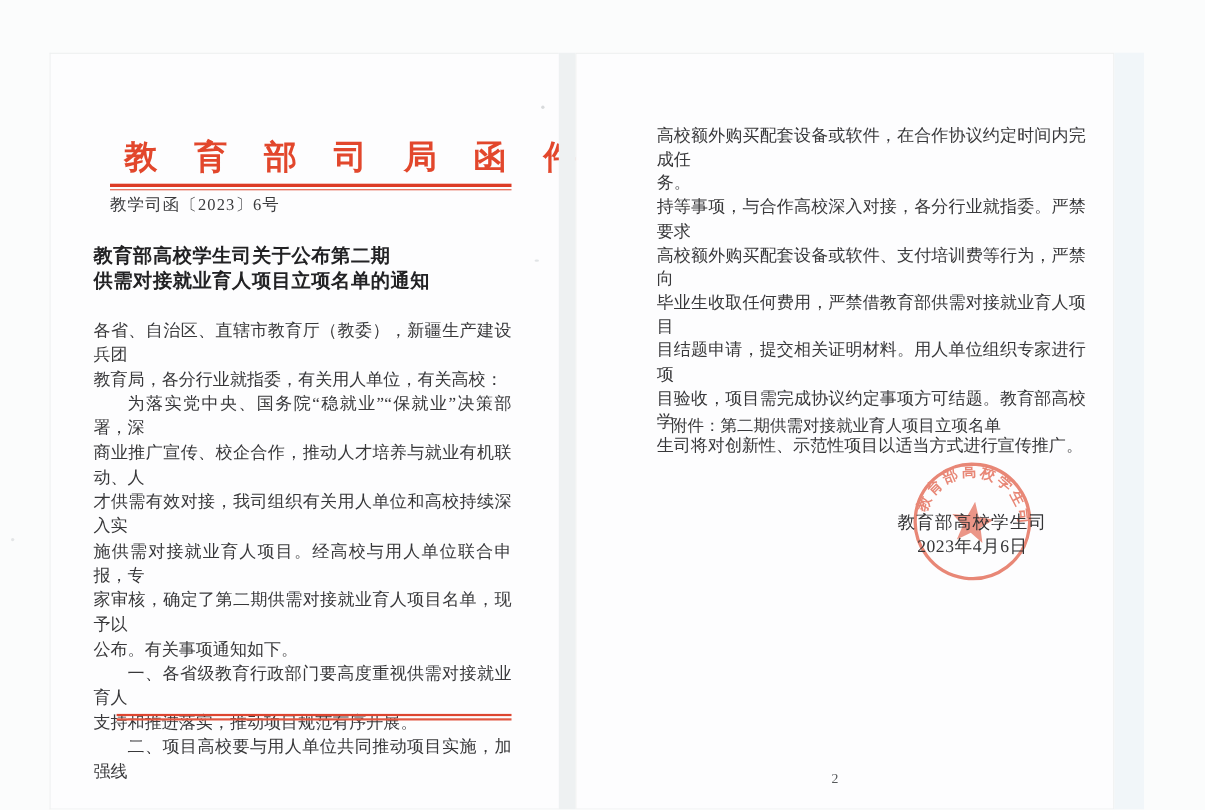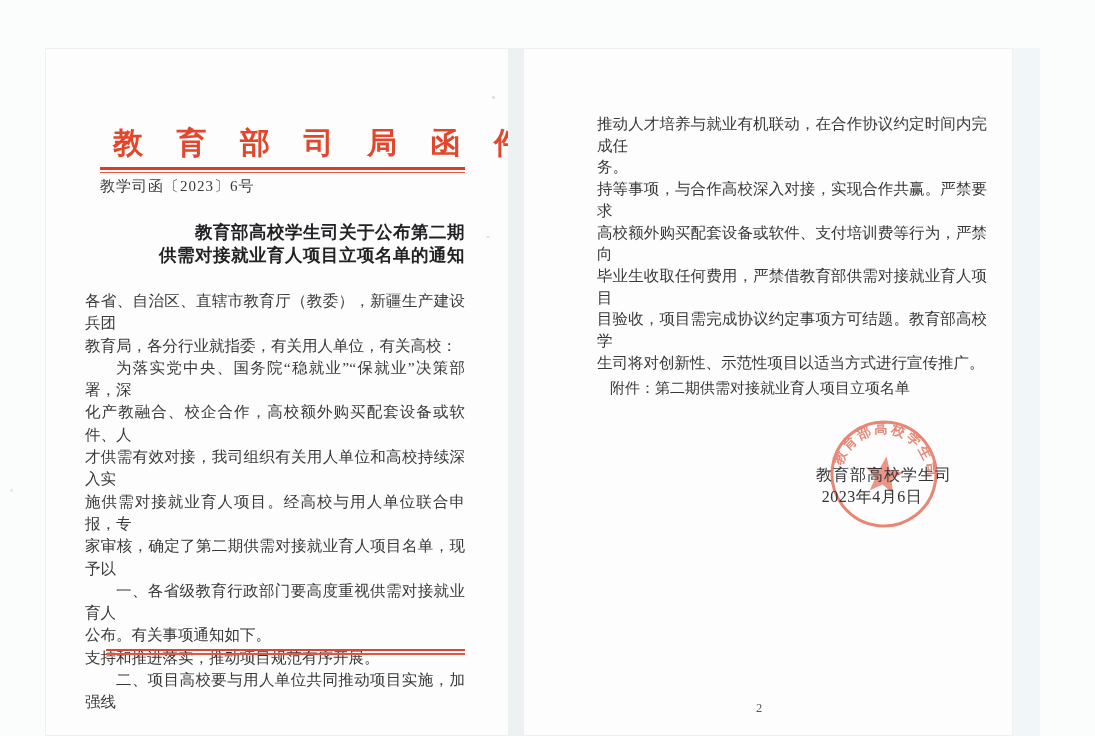--- a/index.html
+++ b/index.html
@@ -18,37 +18,37 @@
   .lh-title{
     top:74px;left:54px;width:365px;text-align:center;
     font-size:30px;font-weight:bold;color:#e2472c;
     letter-spacing:13px;text-indent:13px;white-space:nowrap;
   }
   .rule{left:54px;top:118px;width:365px;}
   .rule .r1{height:2.5px;background:#dd3c26;}
   .rule .r2{height:1.5px;background:#e5573f;margin-top:2px;}
   .doc-no{top:128px;left:54px;width:363px;text-align:left;font-size:15px;color:#3a3a3c;letter-spacing:1px;}
   .notice-title{
-    top:172px;left:39px;width:380px;text-align:right;
+    top:172px;left:39px;width:380px;text-align:left;
     font-size:17.5px;font-weight:700;color:#222224;line-height:22.5px;letter-spacing:0.5px;
   }
   
   .bodyblock{font-size:15.5px;color:#38383a;text-align:justify;}
   #left-body{left:39px;top:241px;width:380px;line-height:22.3px;}
   #right-body{left:73px;top:64px;width:390px;line-height:21.7px;}
   .ln{display:block;}
   .ln.ind{text-indent:2em;}
   .attach{left:73px;top:329px;width:390px;font-size:15px;color:#38383a;line-height:21.7px;padding-left:13px;box-sizing:border-box;}
   
   .f-rule{left:60px;top:600px;width:359px;}
   .f-rule .r1{height:2px;background:#dd4530;}
   .f-rule .r2{height:2px;background:#e25741;margin-top:1.5px;}
   
   .signer{left:255px;top:416px;width:210px;text-align:center;font-size:16px;color:#333335;letter-spacing:1px;}
-  .sign-date{left:243px;top:438px;width:210px;text-align:center;font-size:16px;color:#333335;letter-spacing:0.5px;}
+  .sign-date{left:255px;top:438px;width:210px;text-align:center;font-size:16px;color:#333335;letter-spacing:0.5px;}
   .seal{left:295px;top:360px;width:130px;height:130px;opacity:0.72;transform:rotate(8deg);}
   .pagenum{left:0;top:652px;width:470px;text-align:center;font-size:12.5px;color:#55585a;}
   
   .speck{position:absolute;border-radius:50%;}
   #speck-1{left:492px;top:96px;width:3px;height:3px;background:#b9bec0;opacity:.55;}
   #speck-2{left:486px;top:236px;width:4px;height:2px;background:#cfd4d6;opacity:.6;}
   #speck-3{left:10px;top:489px;width:3px;height:3px;background:#d8dcdd;opacity:.7;}
 </style>
 </head>
 <body>
@@ -61,45 +61,46 @@
   </div>
   <div class="abs doc-no">教学司函〔2023〕6号</div>
   <div class="abs notice-title">
     <div>教育部高校学生司关于公布第二期</div>
     <div>供需对接就业育人项目立项名单的通知</div>
   </div>
   <div id="left-body" class="abs bodyblock">
       <div class="ln">各省、自治区、直辖市教育厅（教委），新疆生产建设兵团</div>
       <div class="ln">教育局，各分行业就指委，有关用人单位，有关高校：</div>
       <div class="ln ind">为落实党中央、国务院“稳就业”“保就业”决策部署，深</div>
-      <div class="ln">化产教融合、校企合作，高校额外购买配套设备或软件、人</div>
+      <div class="ln">商业推广宣传、校企合作，推动人才培养与就业有机联动、人</div>
       <div class="ln">才供需有效对接，我司组织有关用人单位和高校持续深入实</div>
       <div class="ln">施供需对接就业育人项目。经高校与用人单位联合申报，专</div>
       <div class="ln">家审核，确定了第二期供需对接就业育人项目名单，现予以</div>
+      <div class="ln">公布。有关事项通知如下。</div>
       <div class="ln ind">一、各省级教育行政部门要高度重视供需对接就业育人</div>
-      <div class="ln">公布。有关事项通知如下。</div>
       <div class="ln">支持和推进落实，推动项目规范有序开展。</div>
       <div class="ln ind">二、项目高校要与用人单位共同推动项目实施，加强线</div>
     </div>
   <div class="abs f-rule">
     <div class="r1"></div>
     <div class="r2"></div>
   </div>
 </div>
 
 <div id="page-gap"></div>
 <div id="right-strip"></div>
 
 <div id="right-page" class="page">
   <div id="right-body" class="abs bodyblock">
-      <div class="ln">推动人才培养与就业有机联动，在合作协议约定时间内完成任</div>
+      <div class="ln">高校额外购买配套设备或软件，在合作协议约定时间内完成任</div>
       <div class="ln">务。</div>
-      <div class="ln">持等事项，与合作高校深入对接，实现合作共赢。严禁要求</div>
+      <div class="ln">持等事项，与合作高校深入对接，各分行业就指委。严禁要求</div>
       <div class="ln">高校额外购买配套设备或软件、支付培训费等行为，严禁向</div>
       <div class="ln">毕业生收取任何费用，严禁借教育部供需对接就业育人项目</div>
+      <div class="ln">目结题申请，提交相关证明材料。用人单位组织专家进行项</div>
       <div class="ln">目验收，项目需完成协议约定事项方可结题。教育部高校学</div>
       <div class="ln">生司将对创新性、示范性项目以适当方式进行宣传推广。</div>
     </div>
   <div class="abs attach">附件：第二期供需对接就业育人项目立项名单</div>
 
   <svg class="abs seal" viewBox="0 0 130 130" xmlns="http://www.w3.org/2000/svg">
     <defs>
       <path id="sealarc" d="M 22,67 A 43,43 0 0 1 108,67" fill="none"></path>
     </defs>
     <circle cx="65" cy="65" r="52" fill="none" stroke="#e05a43" stroke-width="3"></circle>

